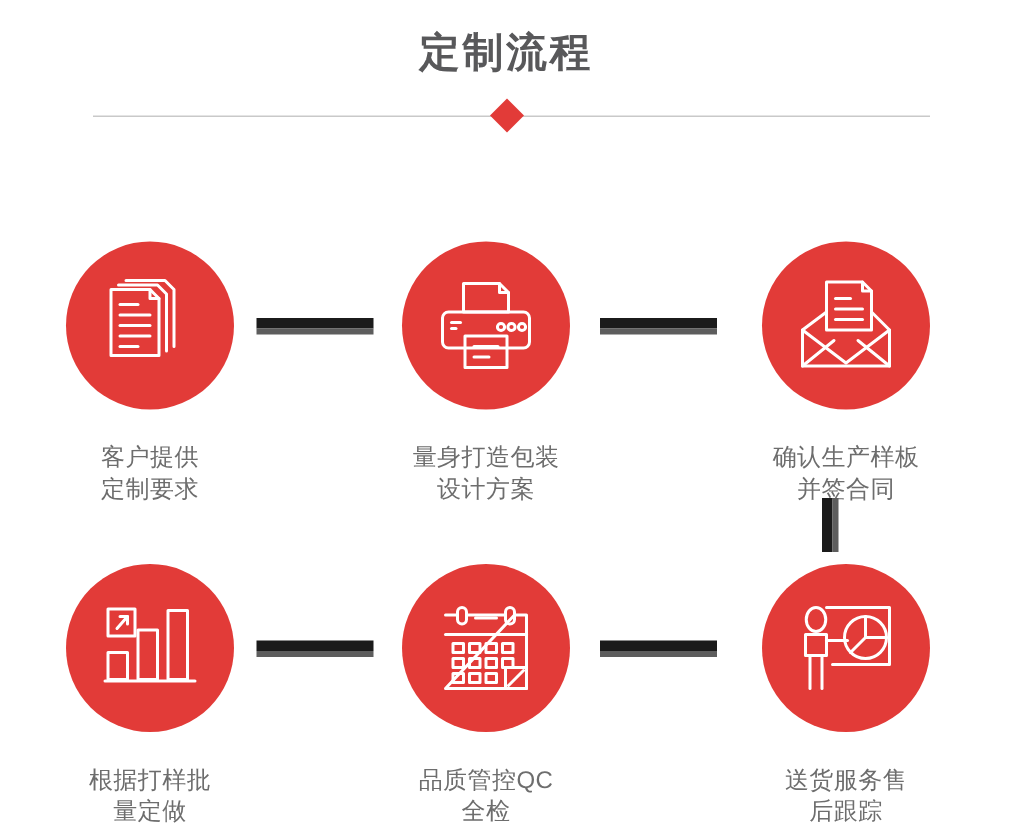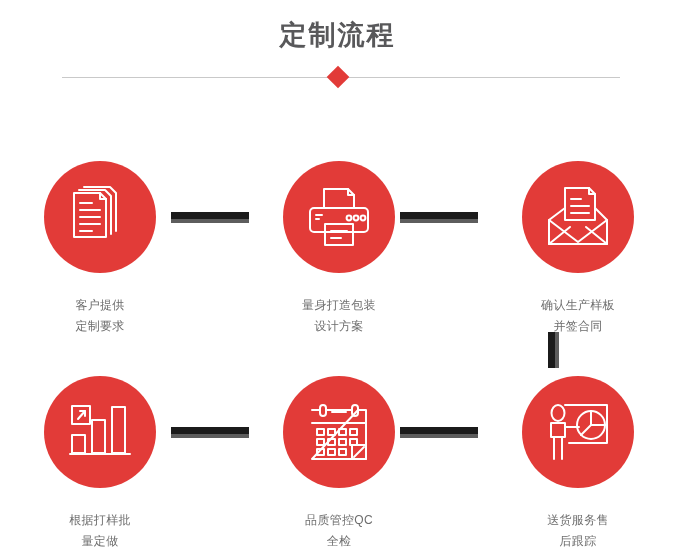--- a/index.html
+++ b/index.html
@@ -80,42 +80,42 @@
     position: relative;
     height: 215px;
   }
   .step {
     position: absolute;
     top: 0;
     width: 180px;
     text-align: center;
   }
   .step-1 { left: 10px; }
-  .step-2 { left: 249px; }
-  .step-3 { left: 488px; }
+  .step-2 { left: 234px; }
+  .step-3 { left: 474px; }
 
   .circle {
     position: relative;
     width: 112px;
     height: 112px;
     margin: 11px auto 0 auto;
     border-radius: 50%;
     background: #e23b38;
   }
   .circle svg {
     position: absolute;
     left: 50%;
     top: 50%;
     transform: translate(-50%, -50%);
     display: block;
   }
   .step-label {
     margin: 0;
     padding-top: 22px;
-    font-size: 12px;
+    font-size: 16px;
     line-height: 21px;
     color: #6d6d6d;
     white-space: pre-line;
     letter-spacing: 0.3px;
   }
 
   
   .connector-h {
     position: absolute;
     width: 78px;

